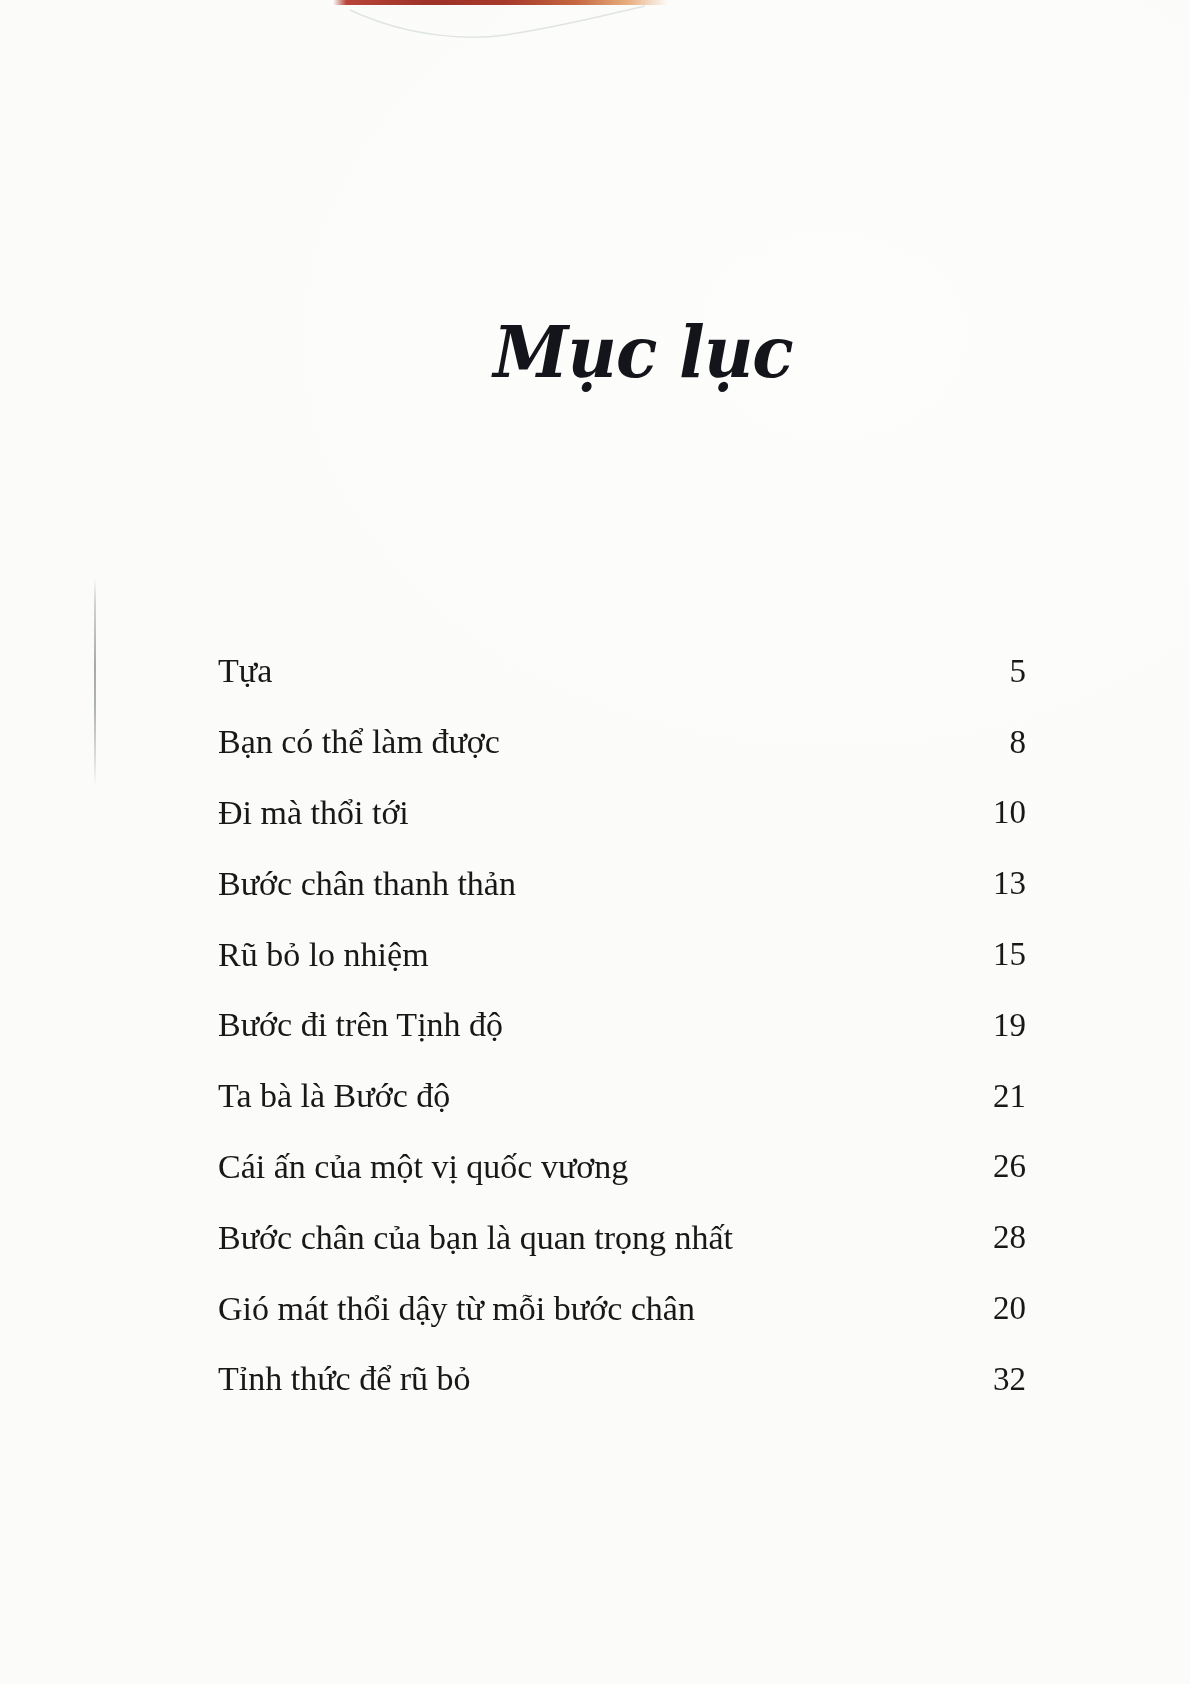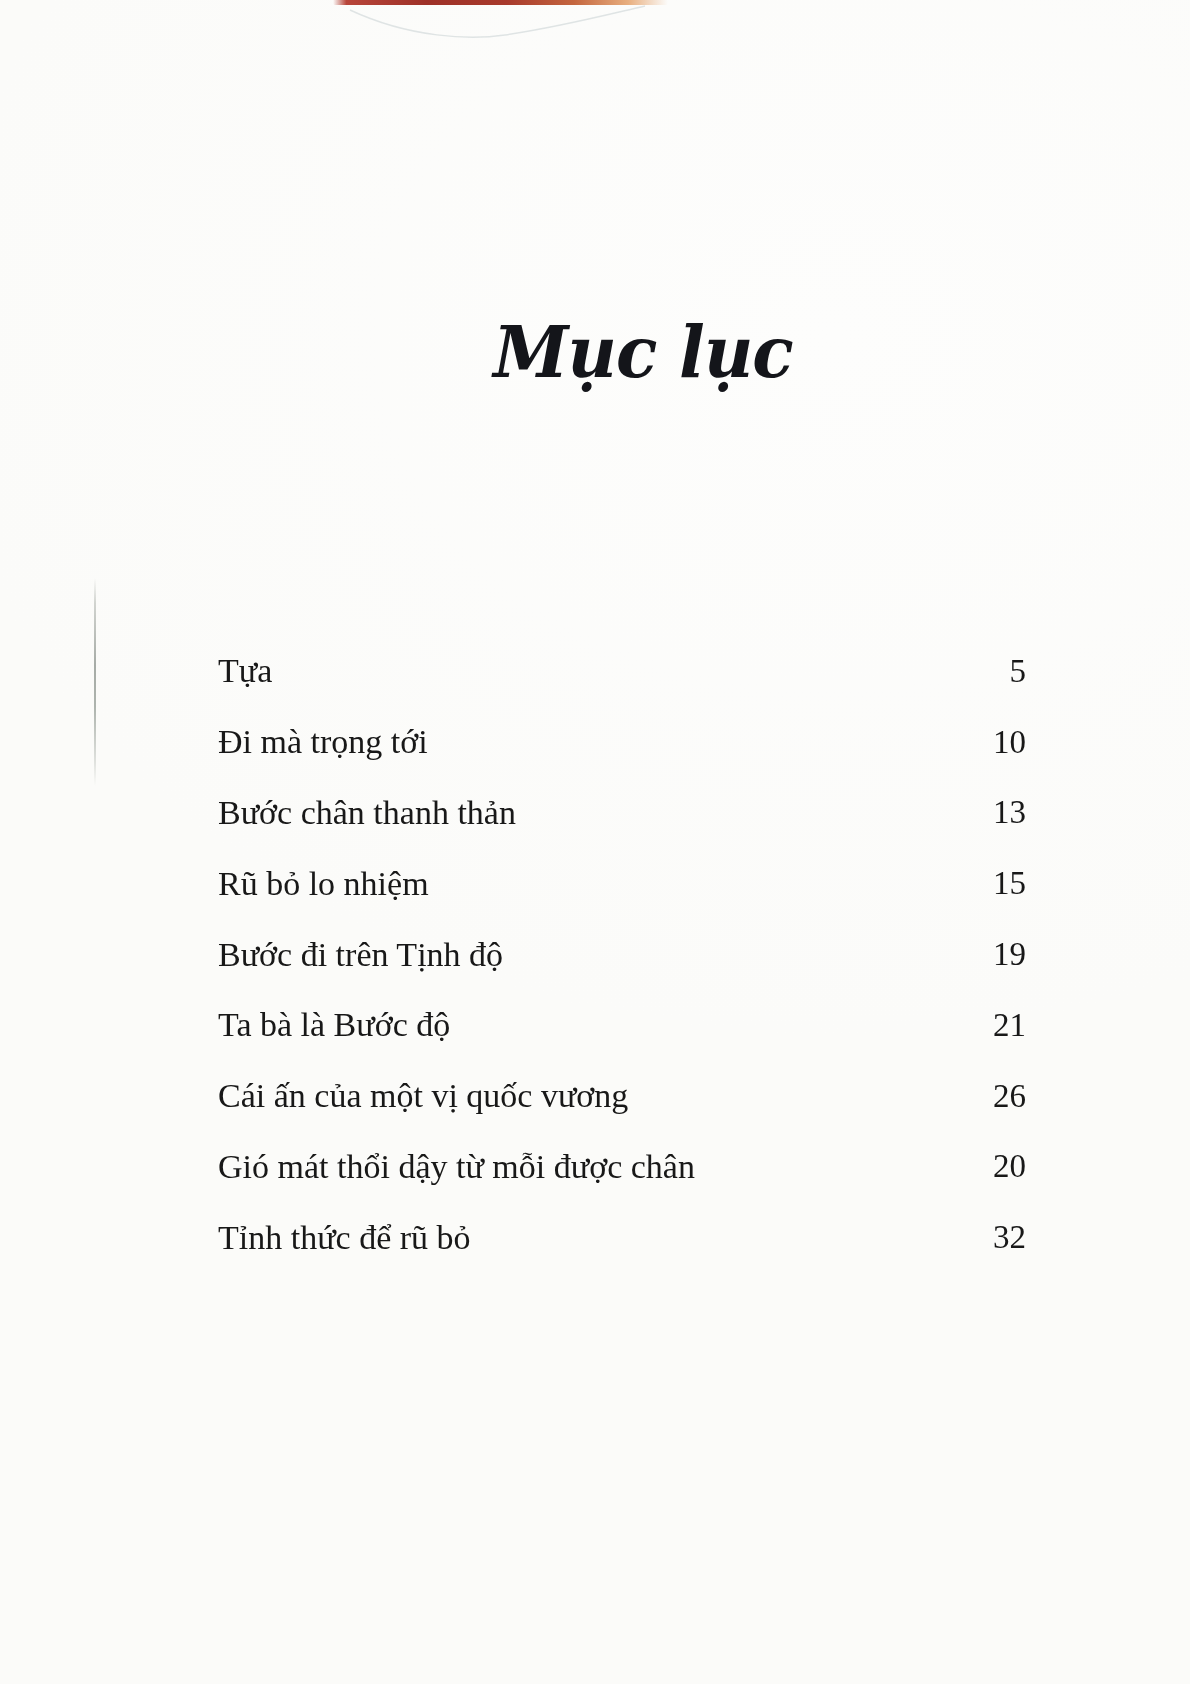--- a/index.html
+++ b/index.html
@@ -120,23 +120,27 @@
   <div class="page-title">Mục lục</div>
 </div>
 
 <div class="toc">
 
     <div class="toc-row">
       <span class="toc-label">Tựa</span>
       <span class="toc-page">5</span>
     </div>
 
+    <div class="toc-row">
+      <span class="toc-label">Bạn có thể làm được</span>
+      <span class="toc-page">8</span>
+    </div>
 
     <div class="toc-row">
-      <span class="toc-label">Đi mà trọng tới</span>
+      <span class="toc-label">Đi mà thổi tới</span>
       <span class="toc-page">10</span>
     </div>
 
     <div class="toc-row">
       <span class="toc-label">Bước chân thanh thản</span>
       <span class="toc-page">13</span>
     </div>
 
     <div class="toc-row">
       <span class="toc-label">Rũ bỏ lo nhiệm</span>
@@ -152,23 +156,27 @@
       <span class="toc-label">Ta bà là Bước độ</span>
       <span class="toc-page">21</span>
     </div>
 
 
     <div class="toc-row">
       <span class="toc-label">Cái ấn của một vị quốc vương</span>
       <span class="toc-page">26</span>
     </div>
 
+    <div class="toc-row">
+      <span class="toc-label">Bước chân của bạn là quan trọng nhất</span>
+      <span class="toc-page">28</span>
+    </div>
 
     <div class="toc-row">
-      <span class="toc-label">Gió mát thổi dậy từ mỗi được chân</span>
+      <span class="toc-label">Gió mát thổi dậy từ mỗi bước chân</span>
       <span class="toc-page">20</span>
     </div>
 
     <div class="toc-row">
       <span class="toc-label">Tỉnh thức để rũ bỏ</span>
       <span class="toc-page">32</span>
     </div>
   </div>
 
 </body></html>

